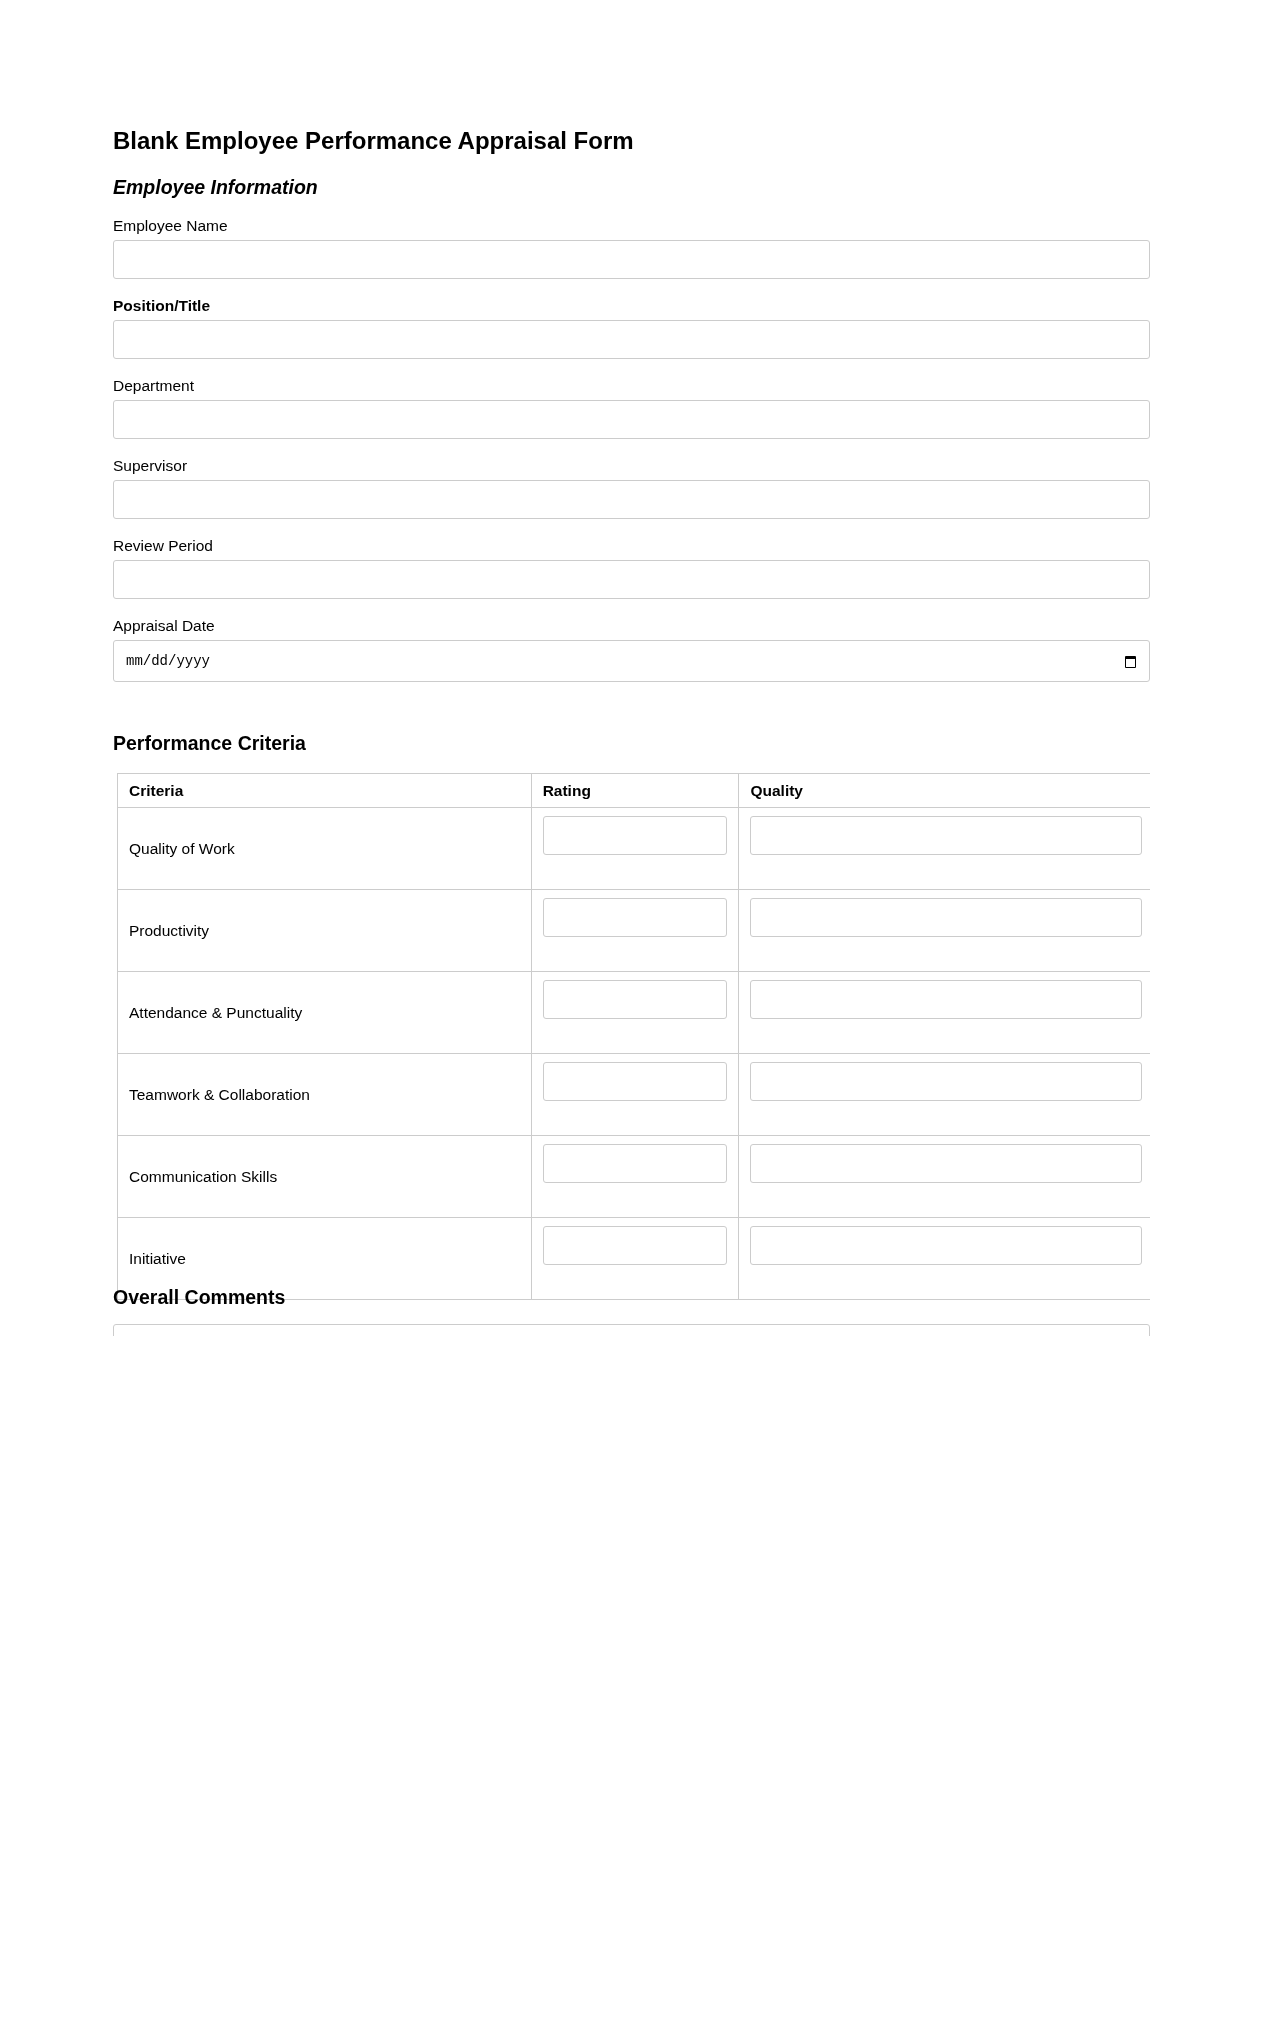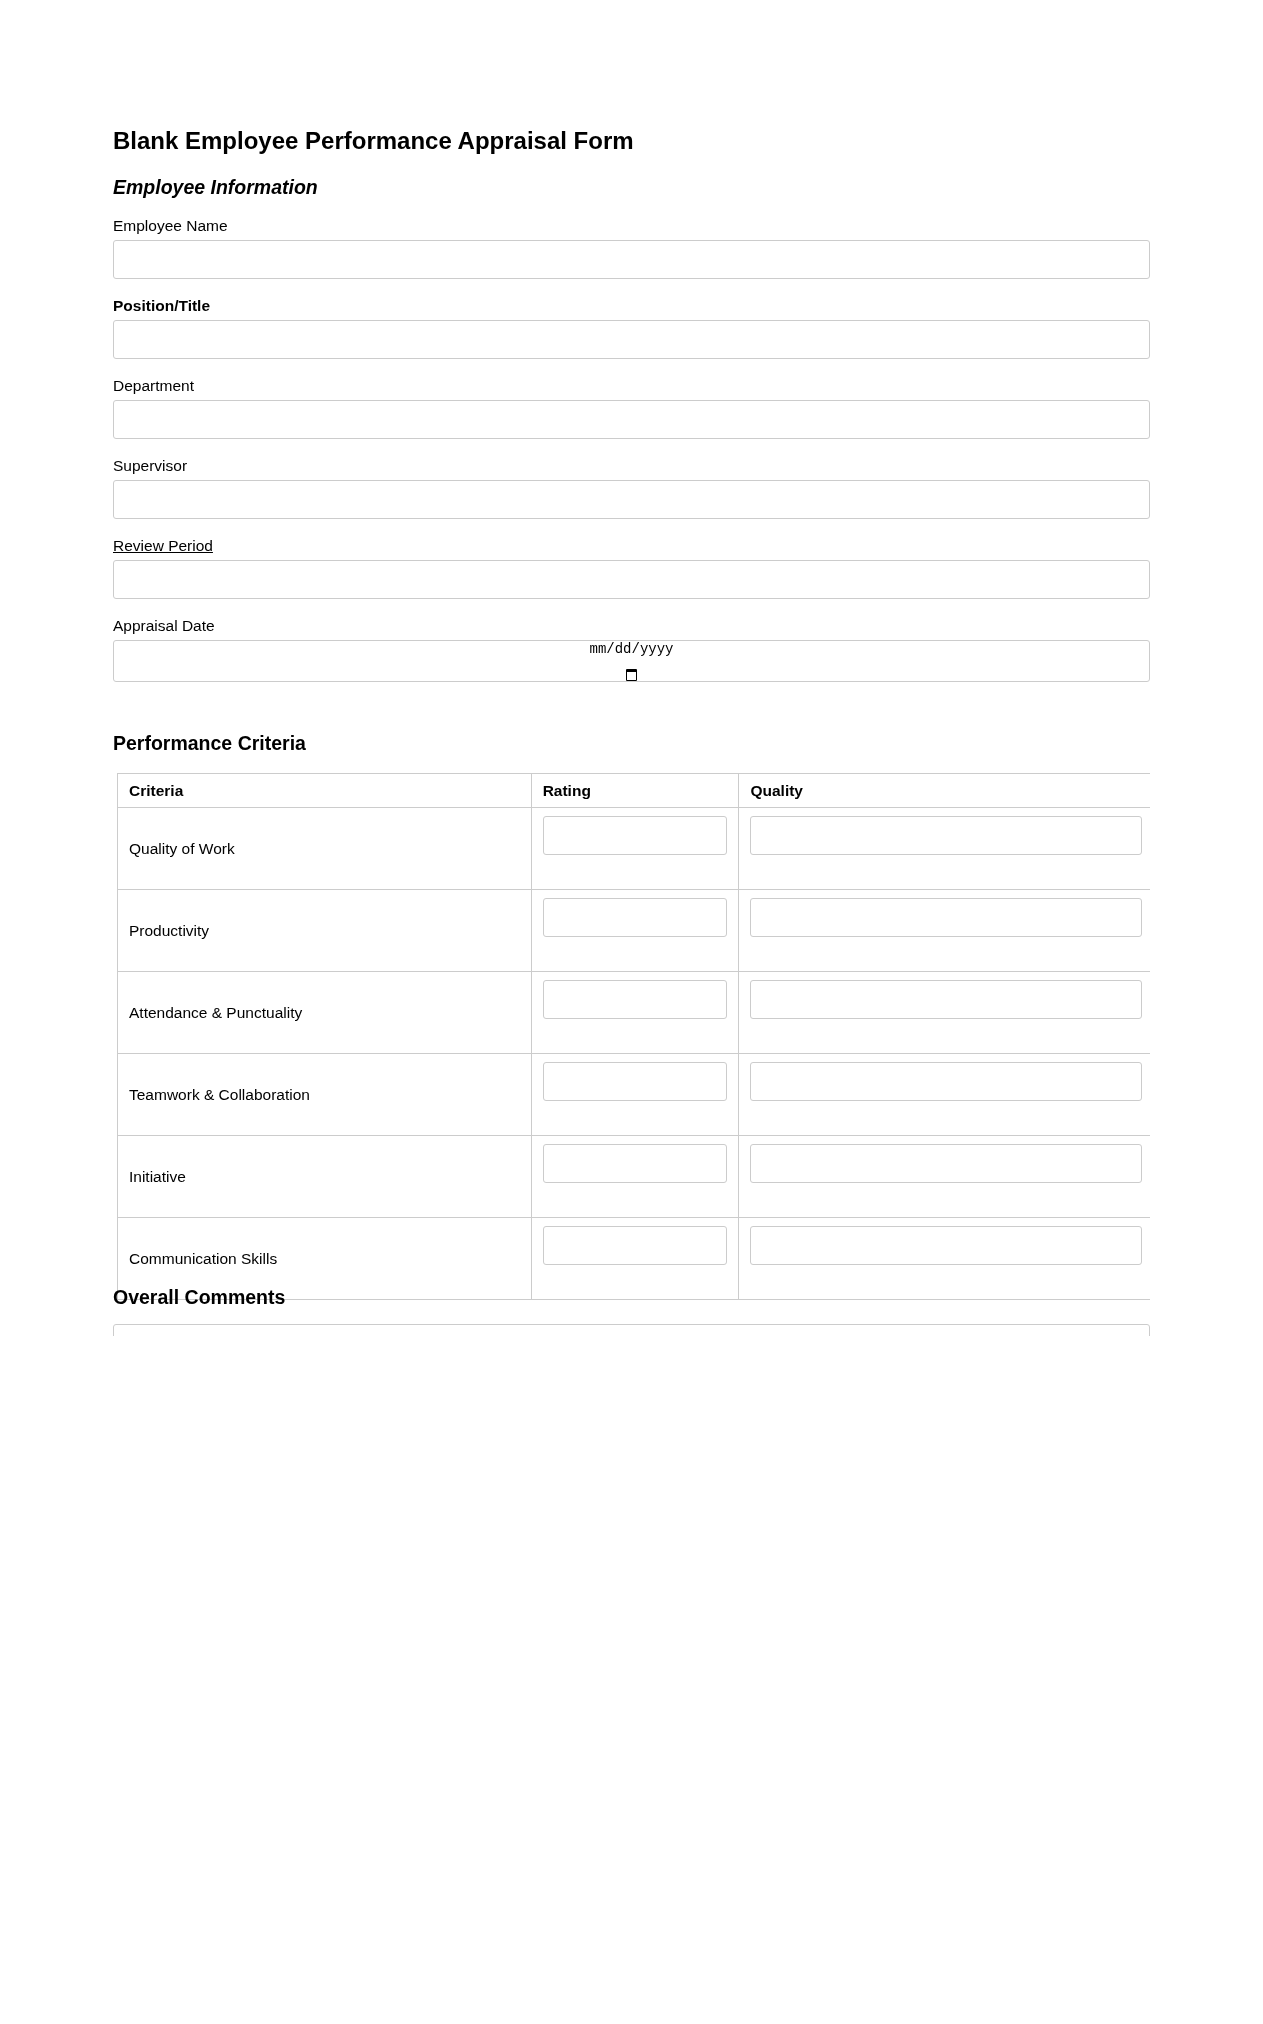--- a/index.html
+++ b/index.html
@@ -158,25 +158,25 @@
 
   <label class="field-label" style="top:261px;font-weight:bold;">Position/Title</label>
   <input class="text-input" type="text" style="top: 284px;" value="">
 
   <label class="field-label" style="top:341px;">Department</label>
   <input class="text-input" type="text" style="top: 364px;" value="">
 
   <label class="field-label" style="top:421px;">Supervisor</label>
   <input class="text-input" type="text" style="top: 444px;" value="">
 
-  <label class="field-label" style="top:501px;text-decoration:underline;">Review Period</label>
+  <label class="field-label" style="top:501px;">Review Period</label>
   <input class="text-input" type="text" style="top: 524px;" value="">
 
   <label class="field-label" style="top:581px;">Appraisal Date</label>
-  <div class="date-input" style="top:604px;flex-direction:column;">
+  <div class="date-input" style="top:604px;">
     <span class="date-placeholder">mm/dd/yyyy</span>
     <span class="calendar-icon">
         <span class="body"></span>
       </span>
   </div>
 
   <h2 class="section-title" style="top:695px;">Performance Criteria</h2>
 
   <table class="criteria-table">
     <colgroup>
@@ -222,30 +222,30 @@
       <tr>
         <td>Teamwork &amp; Collaboration</td>
         <td class="input-cell">
             <input class="cell-input" type="text" value="" style="">
           </td>
         <td class="input-cell">
             <input class="cell-input" type="text" value="" style="">
           </td>
       </tr>
       <tr>
+        <td>Communication Skills</td>
+        <td class="input-cell">
+            <input class="cell-input" type="text" value="" style="">
+          </td>
+        <td class="input-cell">
+            <input class="cell-input" type="text" value="" style="">
+          </td>
+      </tr>
+      <tr>
         <td>Initiative</td>
-        <td class="input-cell">
-            <input class="cell-input" type="text" value="" style="">
-          </td>
-        <td class="input-cell">
-            <input class="cell-input" type="text" value="" style="">
-          </td>
-      </tr>
-      <tr>
-        <td>Communication Skills</td>
         <td class="input-cell">
             <input class="cell-input" type="text" value="" style="">
           </td>
         <td class="input-cell">
             <input class="cell-input" type="text" value="" style="">
           </td>
       </tr>
     </tbody>
   </table>
 

